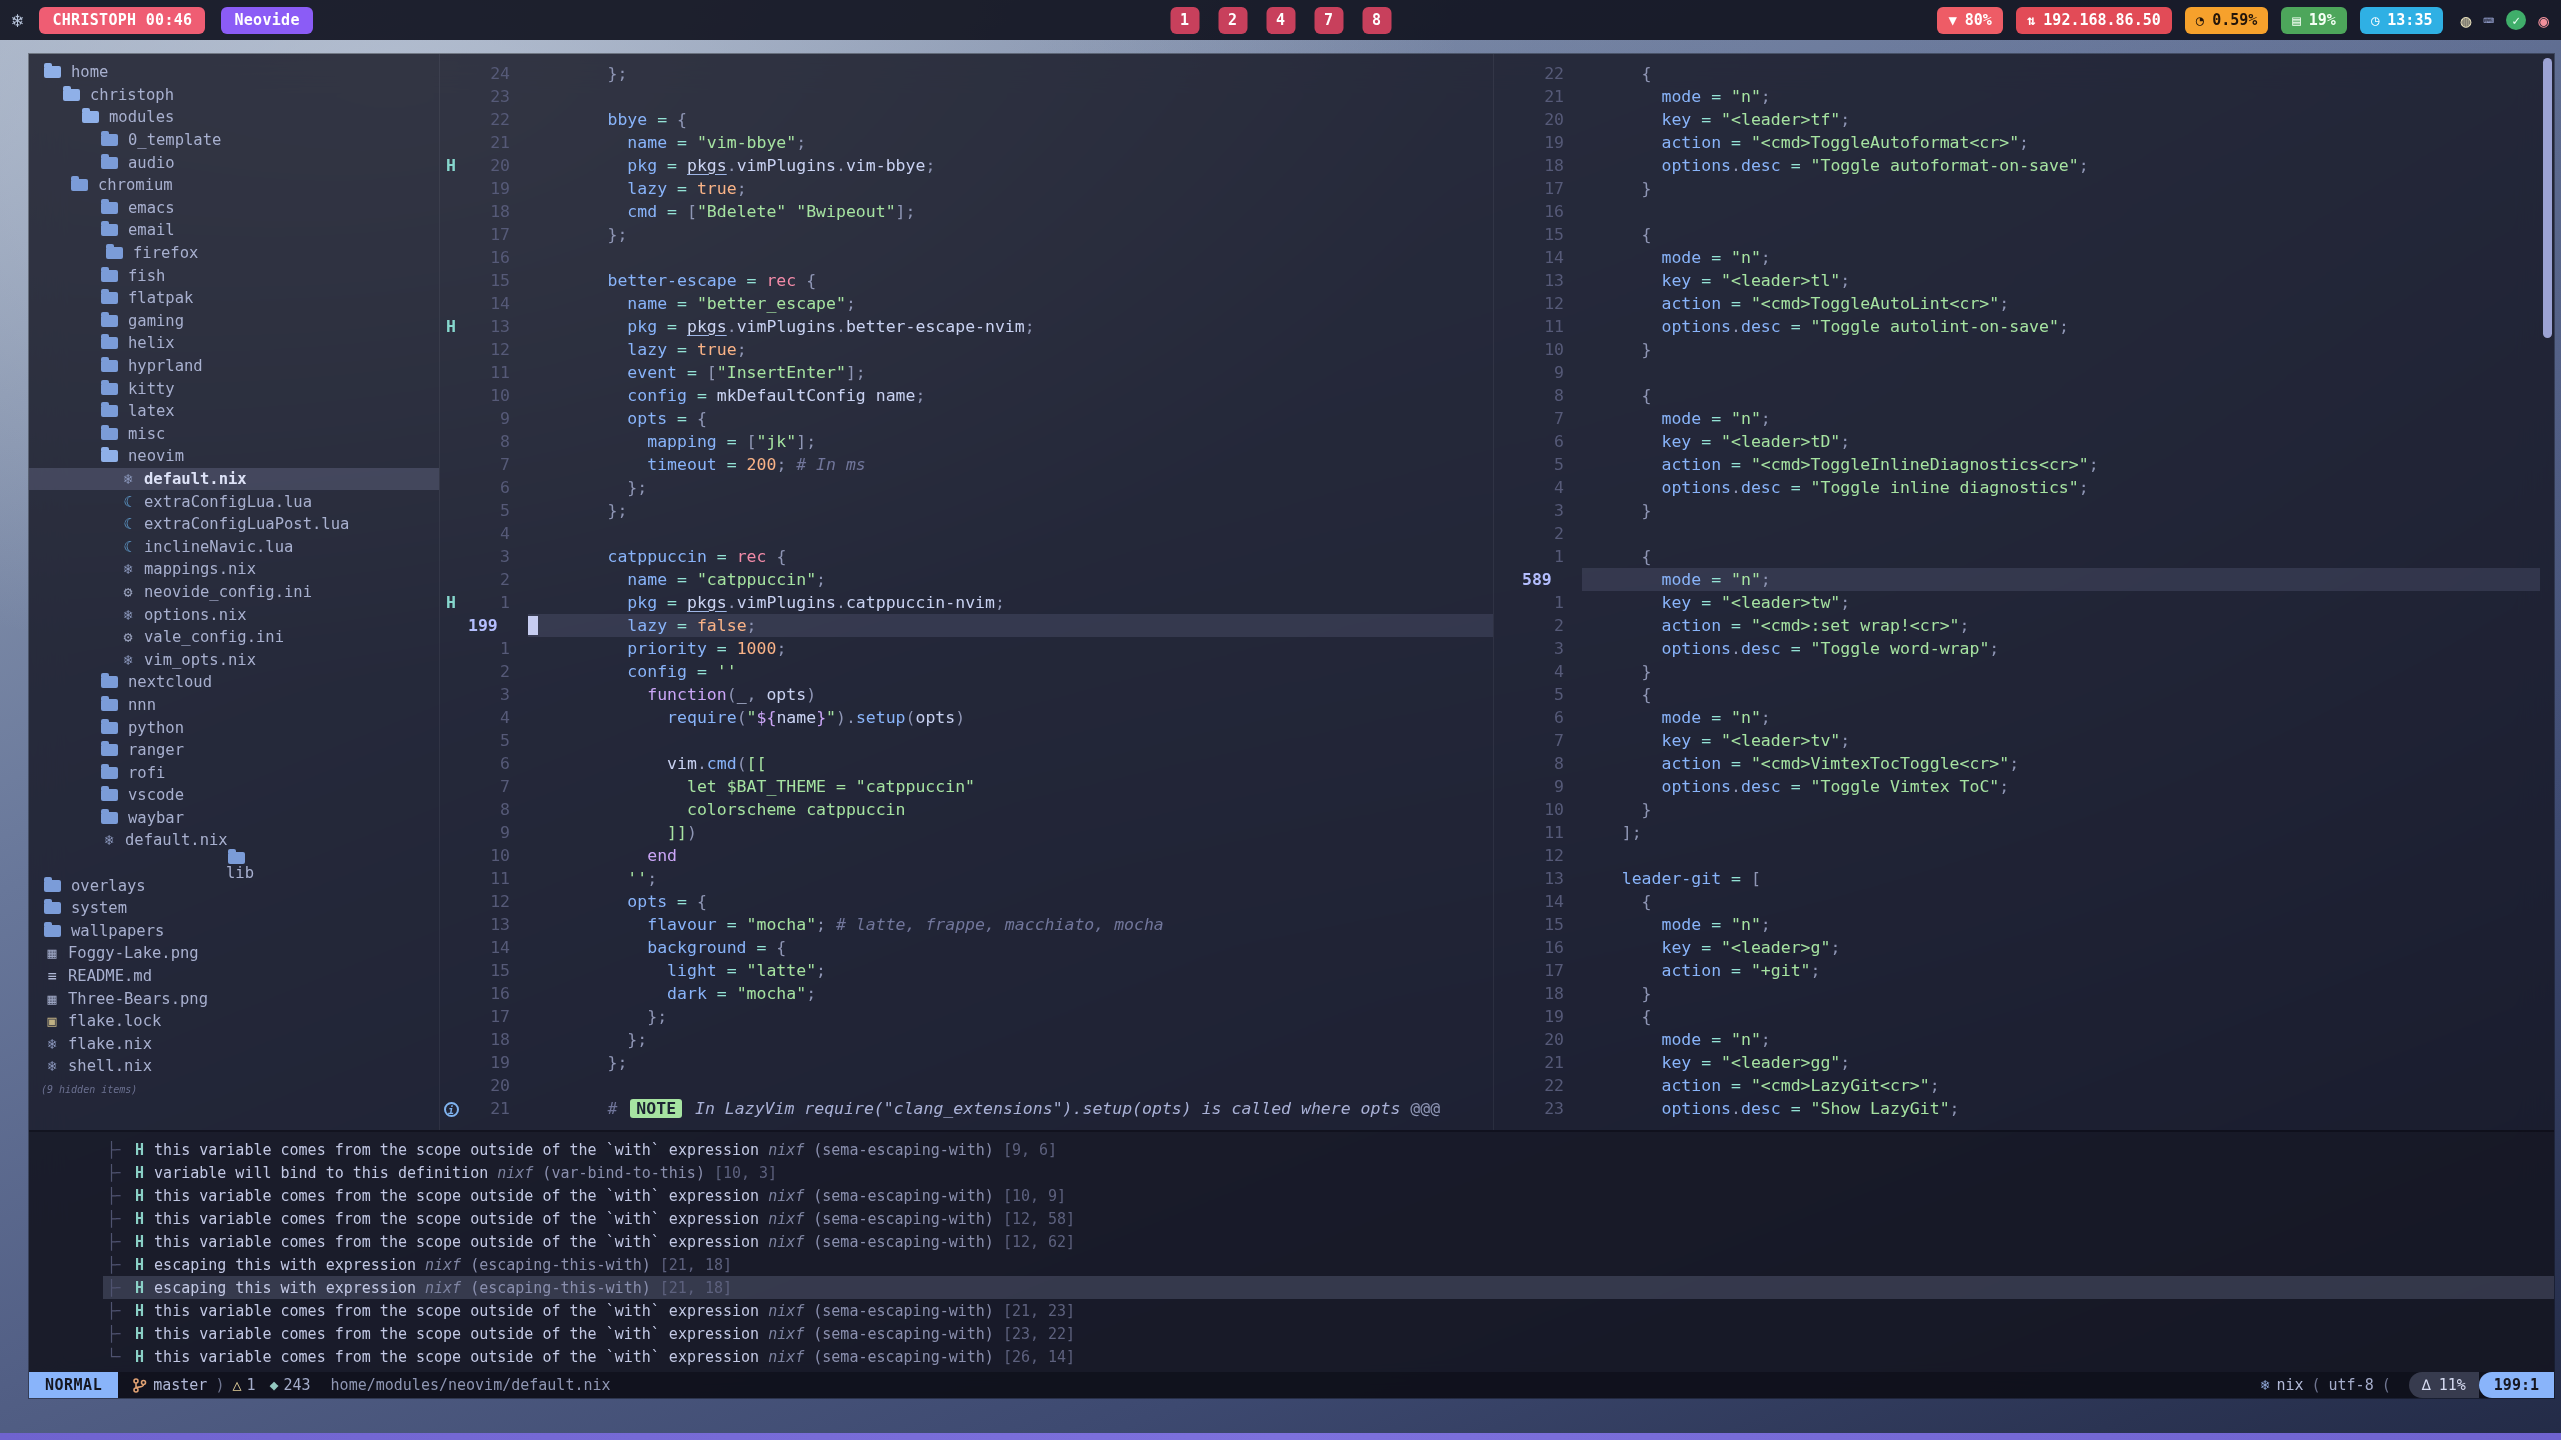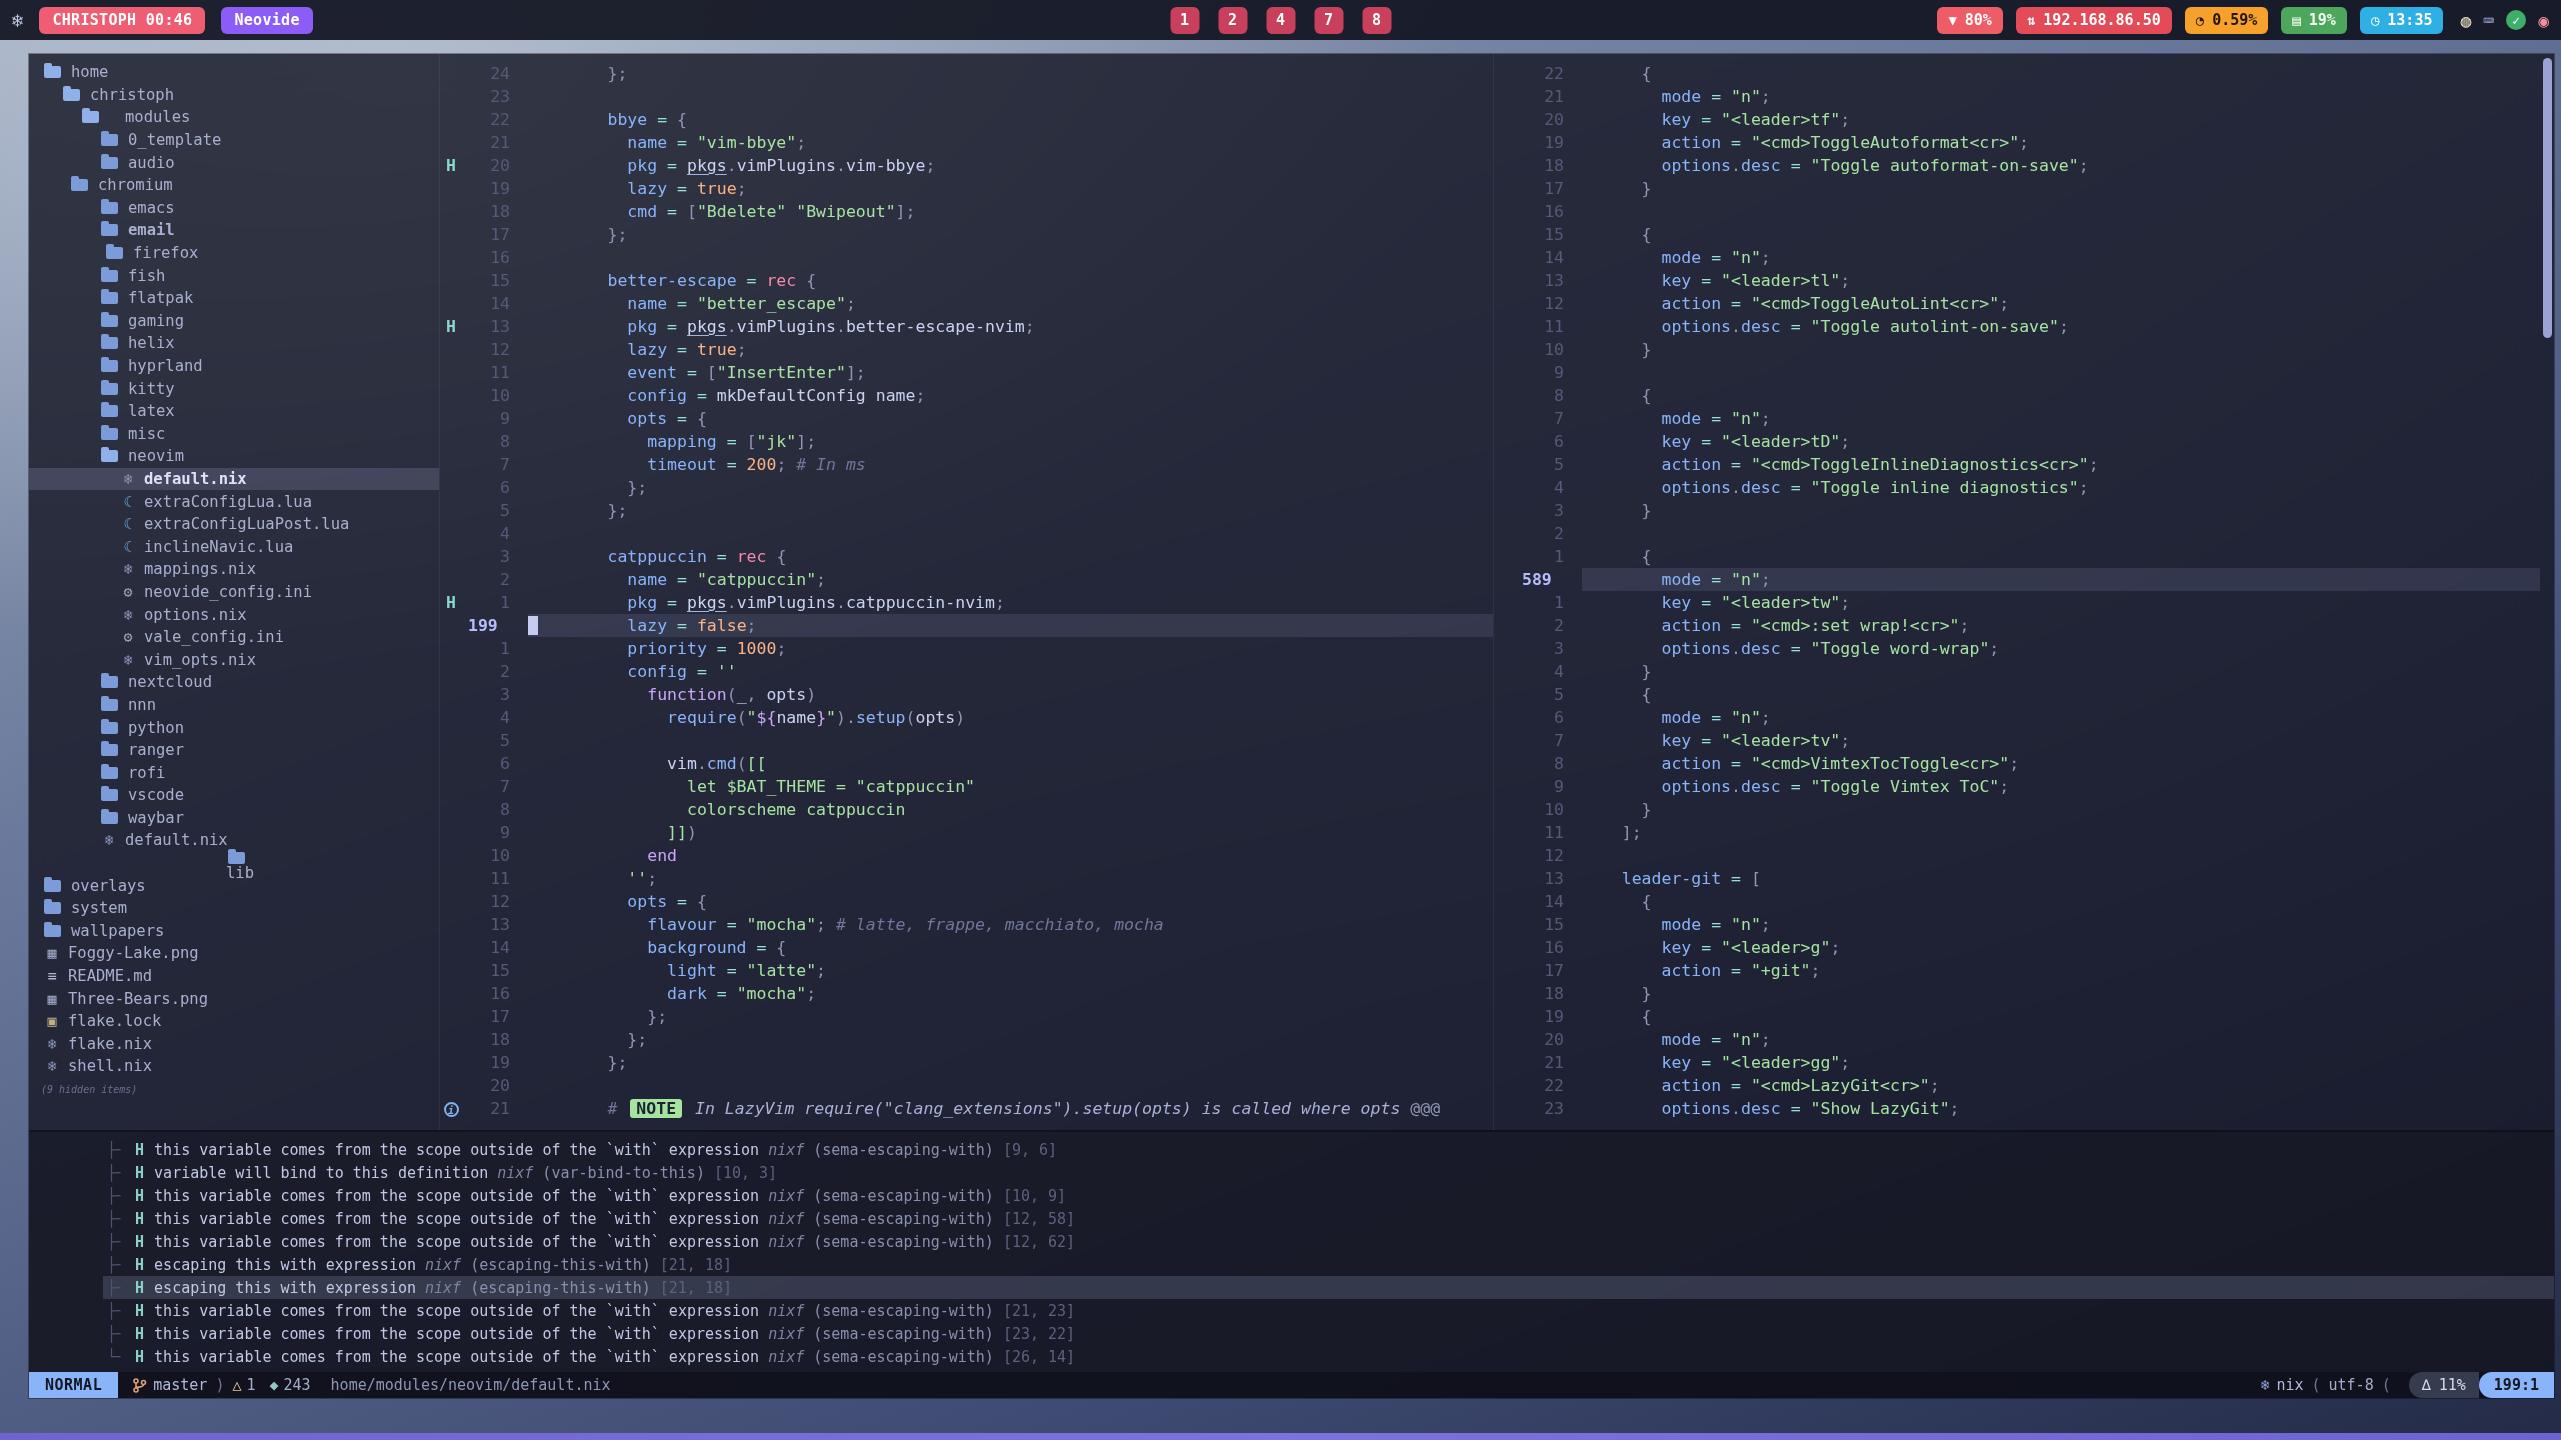--- a/index.html
+++ b/index.html
@@ -159,26 +159,26 @@
       </div>
   </div>
 </div>
 
 <div class="window">
   <div class="edit-area">
     <div class="filetree">
       <div>
           <div class="trow" style="padding-left: 12px;"><span class="ticon folder-open"></span><span class="tlabel">home</span></div>
           <div class="trow" style="padding-left: 31px;"><span class="ticon folder-open"></span><span class="tlabel">christoph</span></div>
-          <div class="trow" style="padding-left: 50px; gap: 16px;"><span class="ticon folder-open"></span><span class="tlabel">modules</span></div>
+          <div class="trow" style="padding-left: 50px;"><span class="ticon folder-open"></span><span class="tlabel">modules</span></div>
           <div class="trow" style="padding-left: 69px;"><span class="ticon folder"></span><span class="tlabel">0_template</span></div>
           <div class="trow" style="padding-left: 69px;"><span class="ticon folder"></span><span class="tlabel">audio</span></div>
           <div class="trow" style="padding-left: 39px;"><span class="ticon folder"></span><span class="tlabel">chromium</span></div>
           <div class="trow" style="padding-left: 69px;"><span class="ticon folder"></span><span class="tlabel">emacs</span></div>
-          <div class="trow" style="padding-left: 69px; font-weight: bold;"><span class="ticon folder"></span><span class="tlabel">email</span></div>
+          <div class="trow" style="padding-left: 69px;"><span class="ticon folder"></span><span class="tlabel">email</span></div>
           <div class="trow" style="padding-left: 74px;"><span class="ticon folder"></span><span class="tlabel">firefox</span></div>
           <div class="trow" style="padding-left: 69px;"><span class="ticon folder"></span><span class="tlabel">fish</span></div>
           <div class="trow" style="padding-left: 69px;"><span class="ticon folder"></span><span class="tlabel">flatpak</span></div>
           <div class="trow" style="padding-left: 69px;"><span class="ticon folder"></span><span class="tlabel">gaming</span></div>
           <div class="trow" style="padding-left: 69px;"><span class="ticon folder"></span><span class="tlabel">helix</span></div>
           <div class="trow" style="padding-left: 69px;"><span class="ticon folder"></span><span class="tlabel">hyprland</span></div>
           <div class="trow" style="padding-left: 69px;"><span class="ticon folder"></span><span class="tlabel">kitty</span></div>
           <div class="trow" style="padding-left: 69px;"><span class="ticon folder"></span><span class="tlabel">latex</span></div>
           <div class="trow" style="padding-left: 69px;"><span class="ticon folder"></span><span class="tlabel">misc</span></div>
           <div class="trow" style="padding-left: 69px;"><span class="ticon folder-open"></span><span class="tlabel">neovim</span></div>

